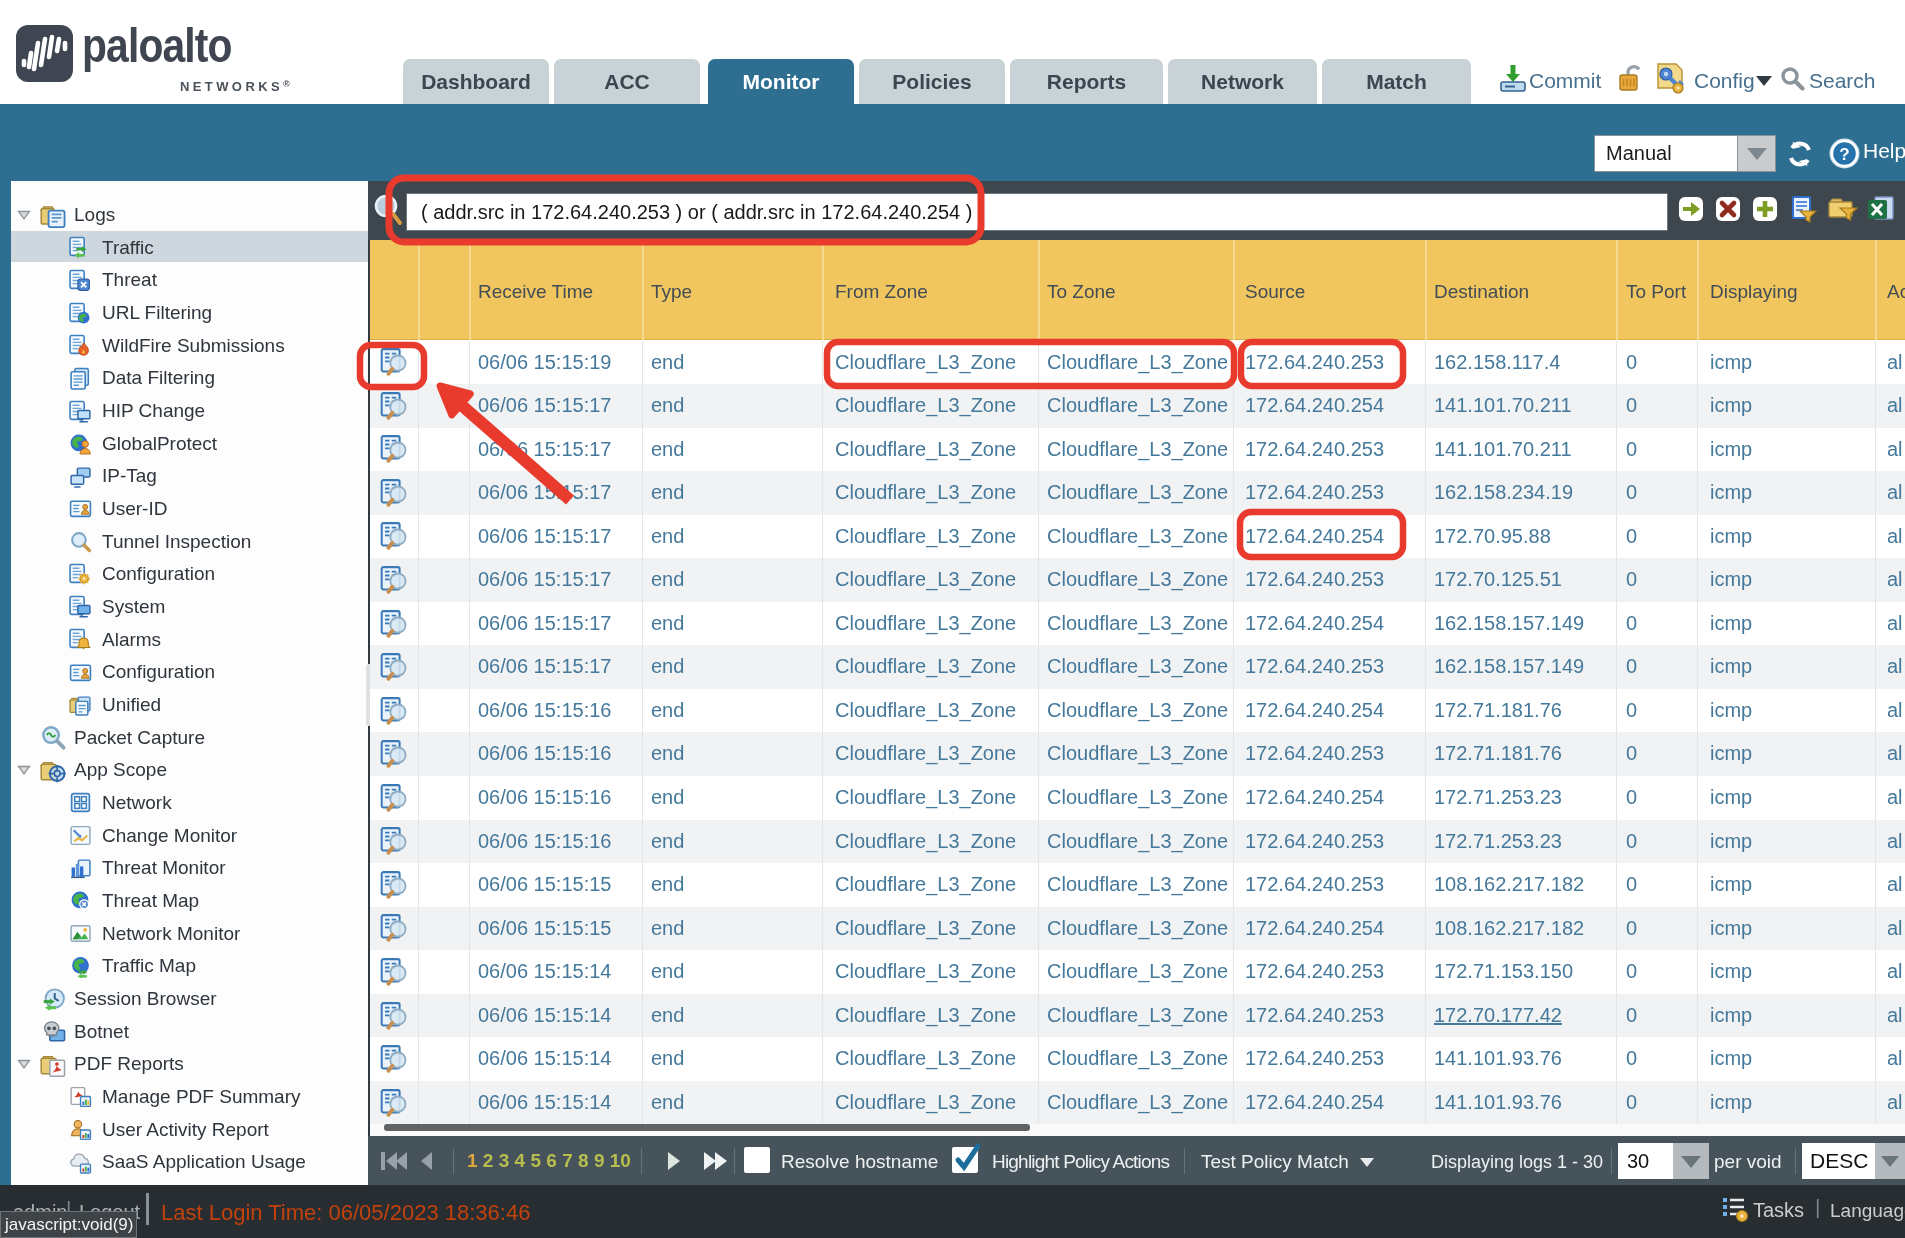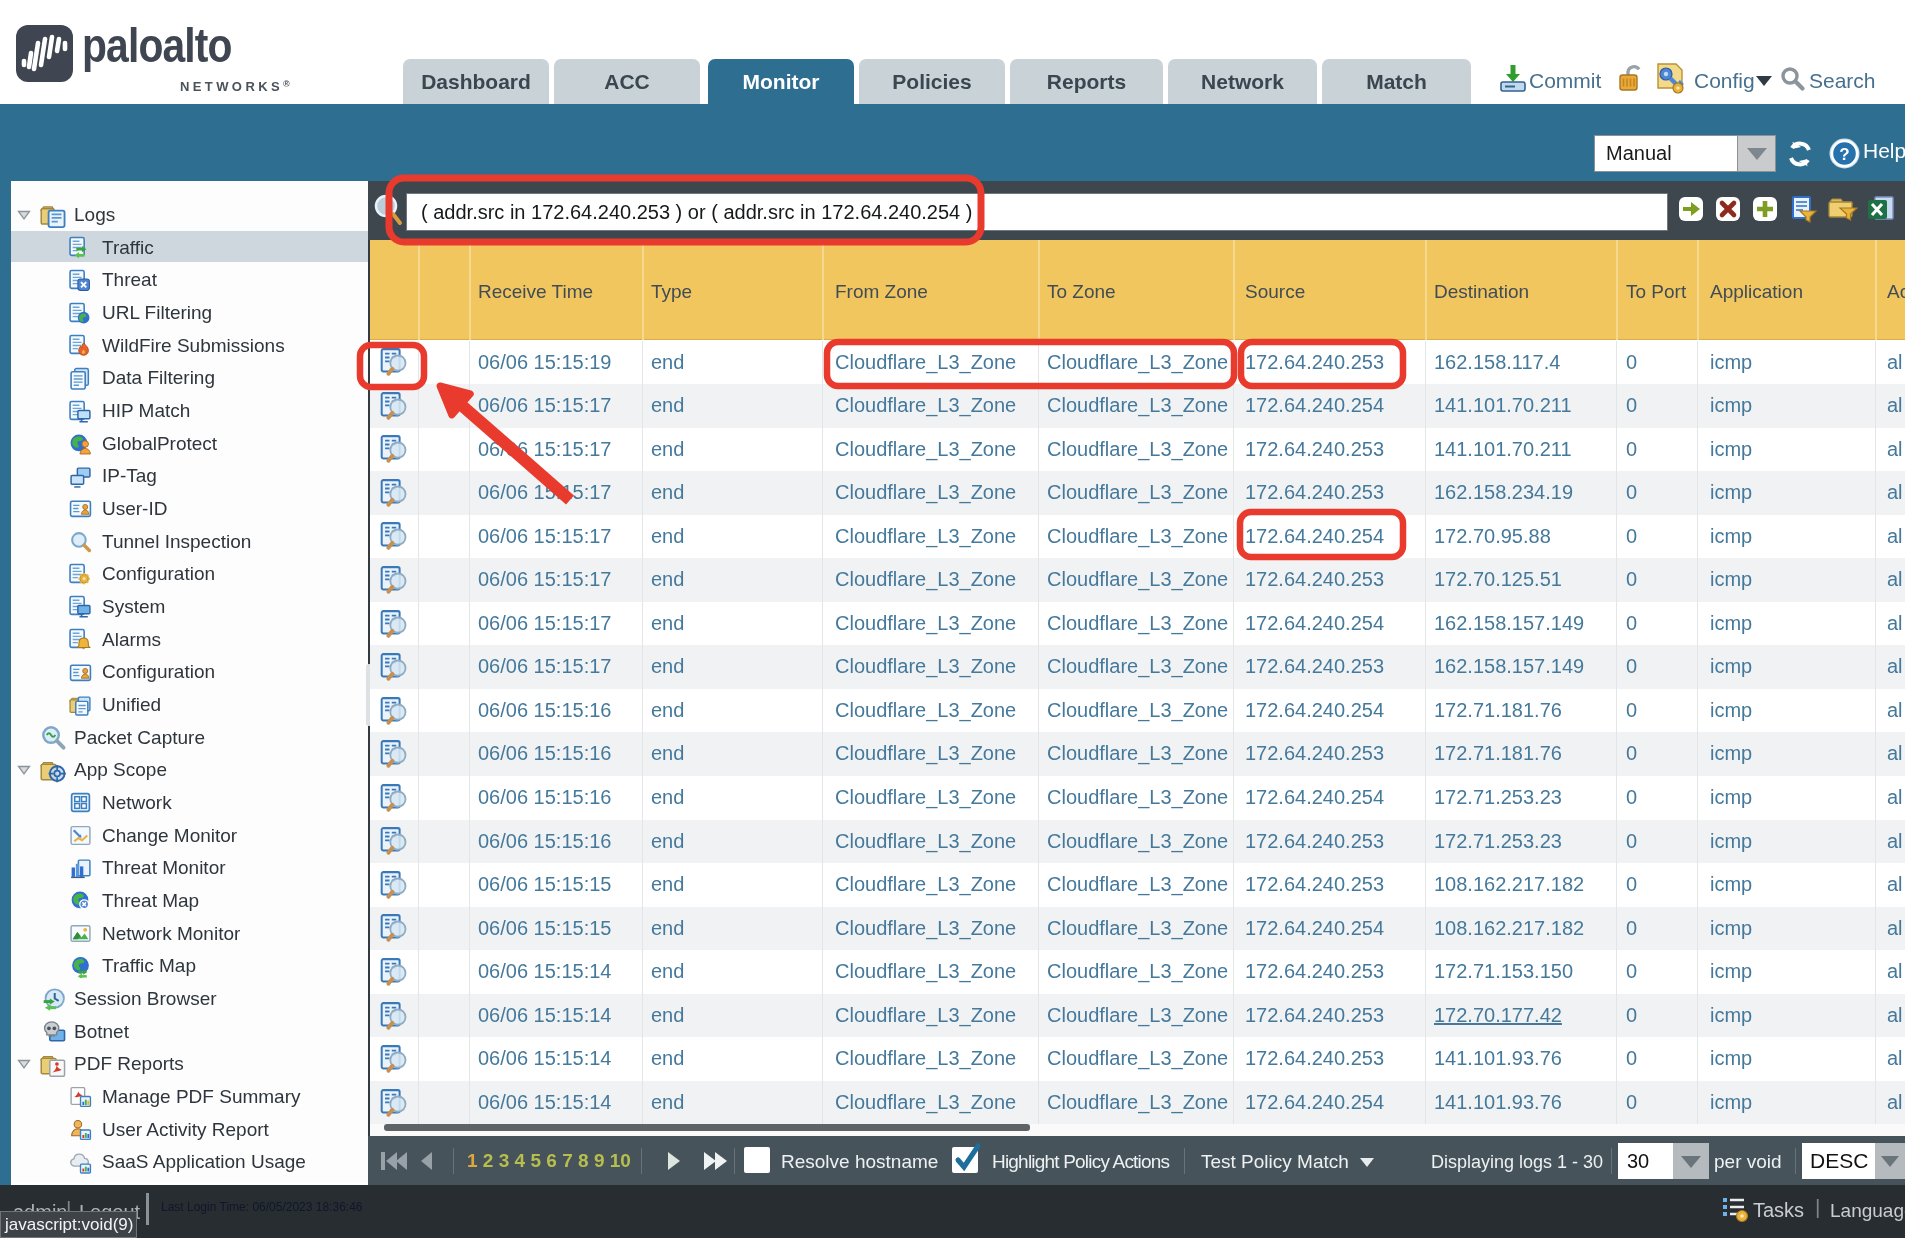--- a/index.html
+++ b/index.html
@@ -141,21 +141,21 @@
     </svg>
 <div class="sitem" style="left:102px;top:363.3px">Data Filtering</div>
 <svg class="sico" style="left:69px;top:399.5px;width:23px;height:23px" viewBox="0 0 22 22">
       <g transform="translate(0,0)">
         <rect x="1" y="1.5" width="13.5" height="17" rx="1.5" fill="#F4F9FE" stroke="#3D7FBF" stroke-width="1.5"></rect>
         <path d="M3.5 5h6.5M3.5 8h8.5M3.5 11h8.5M3.5 14h5" stroke="#6FA6D6" stroke-width="1.3" fill="none"></path>
         <rect x="8.5" y="10" width="11.5" height="8" rx="1" fill="#BFE0F8" stroke="#2F66A8" stroke-width="1.4"></rect>
         <path d="M12 18v2.4M10 20.8h8" stroke="#2F66A8" stroke-width="1.4"></path>
       </g>
     </svg>
-<div class="sitem" style="left:102px;top:396.0px">HIP Match</div>
+<div class="sitem" style="left:102px;top:396.0px">HIP Change</div>
 <svg class="sico" style="left:69px;top:432.1px;width:23px;height:23px" viewBox="0 0 22 22">
       <circle cx="9.5" cy="10.5" r="8" fill="#2E6FD0"></circle>
       <path d="M4 7c2-2.8 6.4-3.4 8.6-1.4 1.6 1.6-.2 3.2-2.2 3-2.4-.2-3 2-1.6 3.8 1.2 1.6.2 3-1.6 2.6C4.6 14.4 3 12.4 3 10c0-1.1.4-2.2 1-3z" fill="#45B24A"></path>
       <circle cx="15.5" cy="11.5" r="3.1" fill="#F3A43B" stroke="#B06A1D" stroke-width=".9"></circle>
       <path d="M10.5 21c.4-3.4 2.4-5.2 5-5.2s4.6 1.8 5 5.2z" fill="#F3A43B" stroke="#B06A1D" stroke-width=".9"></path>
     </svg>
 <div class="sitem" style="left:102px;top:428.6px">GlobalProtect</div>
 <svg class="sico" style="left:69px;top:464.8px;width:23px;height:23px" viewBox="0 0 22 22">
       <rect x="8" y="3" width="12" height="8.5" rx="1" fill="#9FCCF1" stroke="#2F66A8" stroke-width="1.4"></rect>
       <rect x="2" y="10" width="12" height="8.5" rx="1" fill="#C9E4F9" stroke="#2F66A8" stroke-width="1.4"></rect>
@@ -385,21 +385,21 @@
 <div class="colline" style="left:1616px;top:240px;height:100px"></div>
 <div class="colline" style="left:1697px;top:240px;height:100px"></div>
 <div class="colline" style="left:1875px;top:240px;height:100px"></div>
 <div class="hl" style="left:478px;top:281px">Receive Time</div>
 <div class="hl" style="left:651px;top:281px">Type</div>
 <div class="hl" style="left:835px;top:281px">From Zone</div>
 <div class="hl" style="left:1047px;top:281px">To Zone</div>
 <div class="hl" style="left:1245px;top:281px">Source</div>
 <div class="hl" style="left:1434px;top:281px">Destination</div>
 <div class="hl" style="left:1626px;top:281px">To Port</div>
-<div class="hl" style="left:1710px;top:281px">Application</div>
+<div class="hl" style="left:1710px;top:281px">Displaying</div>
 <div class="hl" style="left:1887px;top:281px">Action</div>
 <svg width="0" height="0" style="position:absolute">
       <defs>
         <g id="rowico">
           <rect x="1.5" y="1" width="16" height="20" rx="1.5" fill="#EAF3FC" stroke="#3A79B8" stroke-width="1.8"></rect>
           <path d="M4.5 5h4M4.5 8.5h4M4.5 12h4" stroke="#3A79B8" stroke-width="1.6"></path>
           <path d="M10.5 5h4M10.5 8.5h4" stroke="#3A79B8" stroke-width="1.6"></path>
           <circle cx="16" cy="13.5" r="6.8" fill="#D7E7F2" fill-opacity=".88" stroke="#8FACC2" stroke-width="1.6"></circle>
           <path d="M11 18.5L7.5 23" stroke="#C89050" stroke-width="3.4" stroke-linecap="round"></path>
         </g>
@@ -857,21 +857,21 @@
 <div class="tsep" style="left:1795px"></div>
 <div class="abs" style="left:1802px;top:1143px;width:73px;height:36px;background:#fff"></div>
 <div class="abs" style="left:1810px;top:1143px;height:36px;line-height:36px;font-size:21px;color:#111">DESC</div>
 <div class="abs" style="left:1875px;top:1143px;width:30px;height:36px;background:#B4BABE"></div>
 <div class="abs" style="left:1881px;top:1156px;width:0;height:0;border:9px solid transparent;border-top:11px solid #69747B"></div>
 <div class="abs" style="left:0;top:1185px;width:1905px;height:53px;background:#282D31"></div>
 <div class="abs" style="left:13px;top:1201px;font-size:20px;color:#ADB2B6">admin</div>
 <div class="abs" style="left:66px;top:1197px;font-size:21px;color:#7E868C">|</div>
 <div class="abs" style="left:79px;top:1201px;font-size:20px;color:#ADB2B6">Logout</div>
 <div class="abs" style="left:146px;top:1193px;width:3px;height:32px;background:#8B9297"></div>
-<div class="abs" style="left:161px;top:1200px;font-size:12px;color:#0f172a">Last Login Time: 06/05/2023 18:36:46</div>
+<div class="abs" style="left:161px;top:1200px;font-size:22px;color:#c2410c">Last Login Time: 06/05/2023 18:36:46</div>
 <svg class="abs" style="left:1722px;top:1196px" width="28" height="28" viewBox="0 0 28 28">
       <rect x="1" y="2" width="4" height="4" fill="#6FB1E8"></rect>
       <rect x="1" y="9" width="4" height="4" fill="#6FB1E8"></rect>
       <rect x="1" y="16" width="4" height="4" fill="#6FB1E8"></rect>
       <path d="M8 4h14M8 11h14M8 18h9" stroke="#E8ECEF" stroke-width="2.6"></path>
       <circle cx="20" cy="20" r="5.5" fill="#E9B33C" stroke="#A5791F" stroke-width="1.2"></circle>
       <circle cx="20" cy="20" r="1.8" fill="#FBE9B8"></circle>
     </svg>
 <div class="abs" style="left:1753px;top:1199px;font-size:20px;color:#C9CDD0">Tasks</div>
 <div class="abs" style="left:1815px;top:1195px;font-size:21px;color:#7E868C">|</div>

